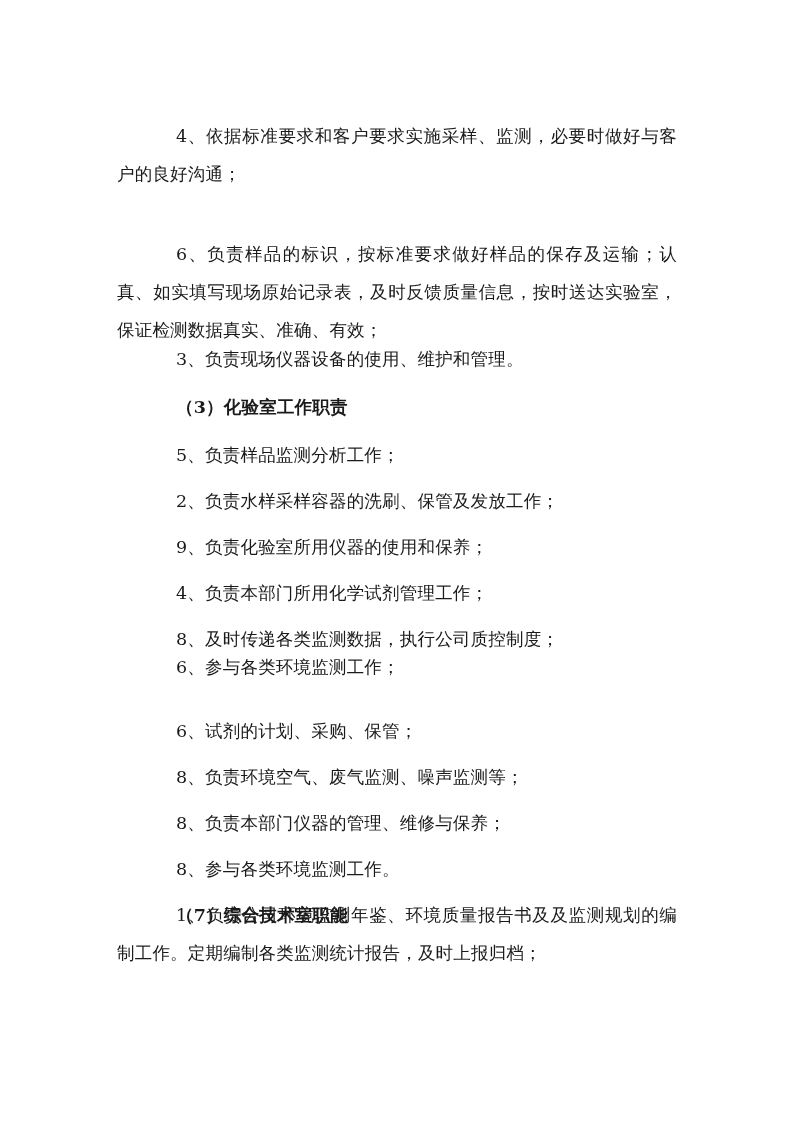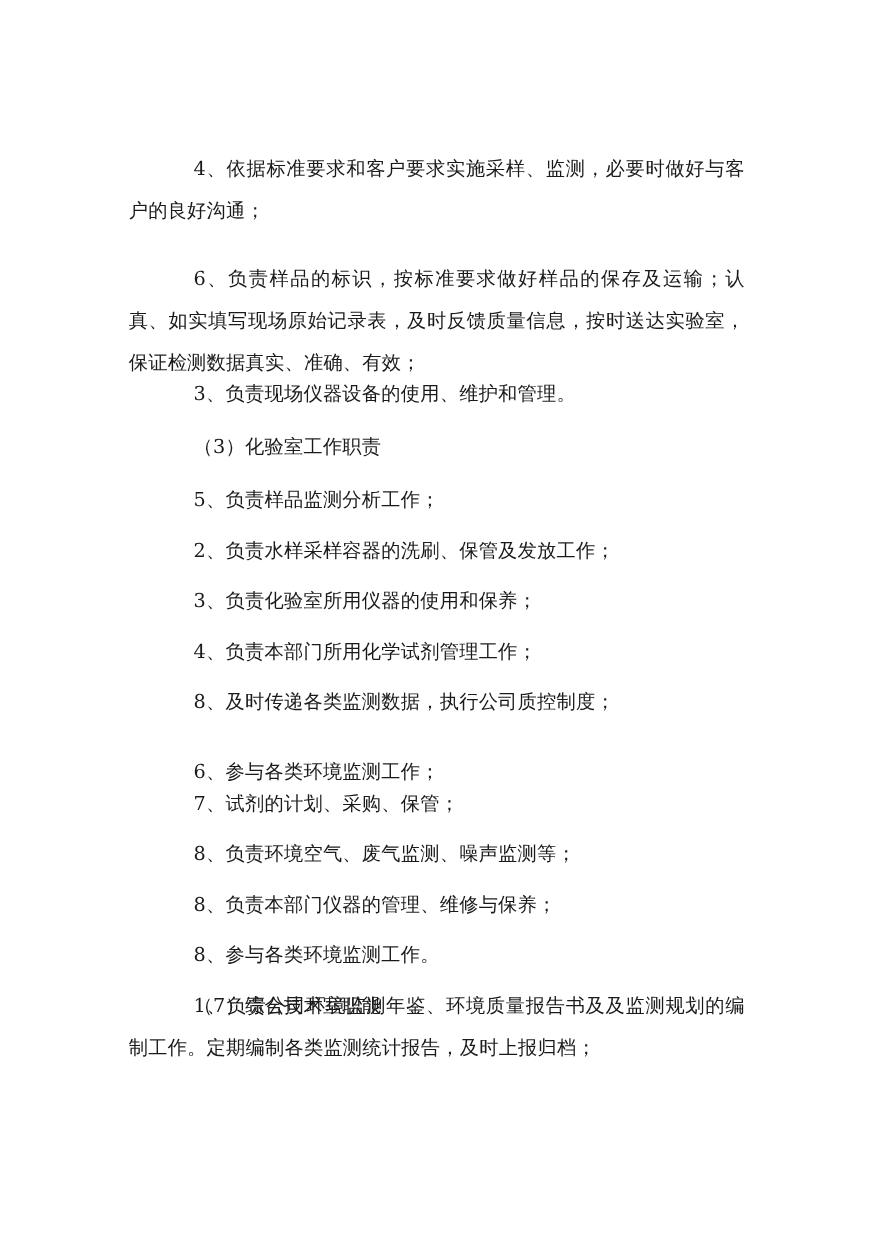--- a/index.html
+++ b/index.html
@@ -1,35 +1,35 @@
 <!DOCTYPE html>
 <html><head>
 <meta charset="utf-8">
 <style>
   html, body { margin: 0; padding: 0; background: #ffffff; }
   body { width: 793px; height: 1122px; position: relative; overflow: hidden;
          font-family: "DejaVu Serif", "Liberation Serif", serif; color: #1a1a1a; }
   .page { position: absolute; left: 117px; top: 0; width: 560px; }
   .p { position: absolute; left: 0; width: 560px; font-size: 17.5px; line-height: 38px;
        text-indent: 59px; text-align: justify; text-align-last: left; letter-spacing: 0.2px; margin: 0; }
-  .h { font-weight: normal; }
+  .h { font-weight: bold; }
 </style>
 </head>
 <body>
 
 <div class="page">
-  <p class="p" style="top:135px">4、依据标准要求和客户要求实施采样、监测，必要时做好与客户的良好沟通；</p>
+  <p class="p" style="top:117px">4、依据标准要求和客户要求实施采样、监测，必要时做好与客户的良好沟通；</p>
   <p class="p" style="top:235px">6、负责样品的标识，按标准要求做好样品的保存及运输；认真、如实填写现场原始记录表，及时反馈质量信息，按时送达实验室，保证检测数据真实、准确、有效；</p>
   <p class="p" style="top:340px">3、负责现场仪器设备的使用、维护和管理。</p>
   <p class="p h" style="top:388px">（3）化验室工作职责</p>
   <p class="p" style="top:436px">5、负责样品监测分析工作；</p>
   <p class="p" style="top:482px">2、负责水样采样容器的洗刷、保管及发放工作；</p>
-  <p class="p" style="top:528px">3、负责化验室所用仪器的使用和保养；</p>
+  <p class="p" style="top:528px">9、负责化验室所用仪器的使用和保养；</p>
   <p class="p" style="top:574px">4、负责本部门所用化学试剂管理工作；</p>
   <p class="p" style="top:620px">8、及时传递各类监测数据，执行公司质控制度；</p>
-  <p class="p" style="top:683px">6、参与各类环境监测工作；</p>
-  <p class="p" style="top:712px">7、试剂的计划、采购、保管；</p>
+  <p class="p" style="top:648px">6、参与各类环境监测工作；</p>
+  <p class="p" style="top:712px">6、试剂的计划、采购、保管；</p>
   <p class="p" style="top:758px">8、负责环境空气、废气监测、噪声监测等；</p>
   <p class="p" style="top:804px">8、负责本部门仪器的管理、维修与保养；</p>
   <p class="p" style="top:850px">8、参与各类环境监测工作。</p>
   <p class="p h" style="top:896px">（7）综合技术室职能</p>
   <p class="p" style="top:896px">1、负责公司环境监测年鉴、环境质量报告书及及监测规划的编制工作。定期编制各类监测统计报告，及时上报归档；</p>
 </div>
 
 </body></html>

